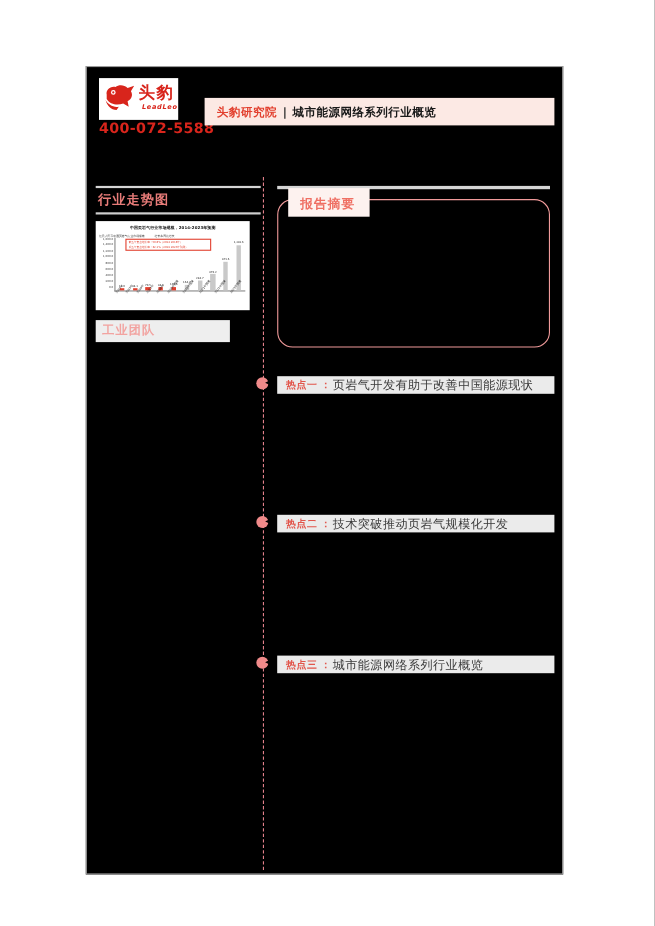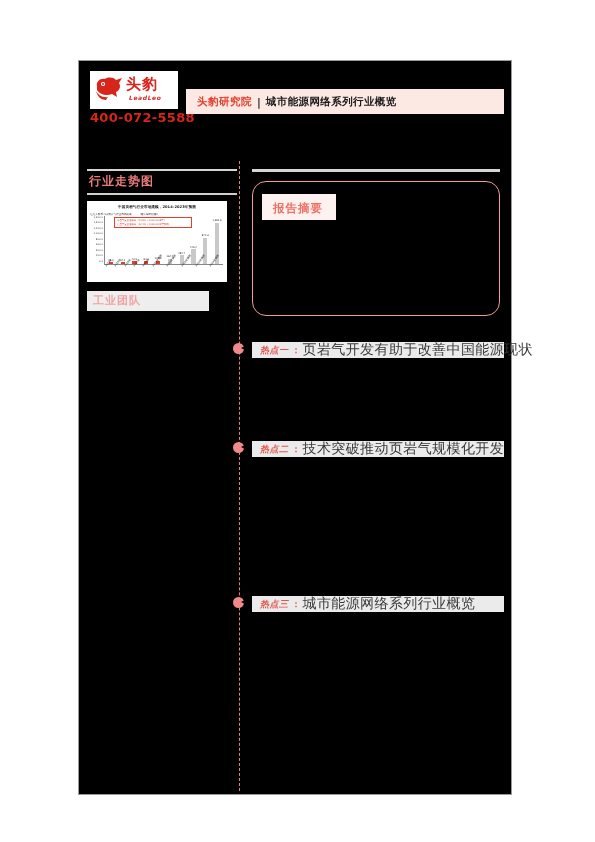--- a/index.html
+++ b/index.html
@@ -5,21 +5,21 @@
   html,body{margin:0;padding:0;background:#ffffff;}
   body{width:595px;height:842px;position:relative;overflow:hidden;
        font-family:"DejaVu Sans","Liberation Sans",sans-serif;}
 
   
   #canvas{position:absolute;left:78px;top:60px;width:434px;height:735px;
           background:#000000;border:1px solid #9a9a9a;box-sizing:border-box;}
 
   
   #logo-block{position:absolute;left:11px;top:10px;width:82px;}
-  #logo-card{width:88px;height:38px;background:#ffffff;position:relative;
+  #logo-card{width:72px;height:38px;background:#ffffff;position:relative;
              display:block;overflow:hidden;}
   #logo-card svg{position:absolute;left:4px;top:4px;}
   #logo-cn{position:absolute;left:36px;top:5px;font-size:15px;font-weight:bold;
            color:#d8251c;letter-spacing:1px;line-height:16px;}
   #logo-en{position:absolute;left:39px;top:23px;font-size:6px;font-weight:bold;
            color:#d8251c;letter-spacing:.6px;font-style:italic;}
   #phone{margin-top:1px;font-size:13px;font-weight:bold;color:#d8251c;
          letter-spacing:.3px;white-space:nowrap;}
 
   #title-band{position:absolute;left:107px;top:28px;width:318px;height:25px;
@@ -79,38 +79,38 @@
            border-left:1.4px dashed #e2808a;}
 
   
   #right-col{position:absolute;left:173px;top:108px;width:252px;}
   #top-rule{width:248px;height:3px;background:#d5d5d5;}
 
   #summary-wrap{position:relative;margin-top:9px;}
   #summary-box{width:248px;height:135px;border:1.2px solid #f09a9a;
                border-radius:14px;box-sizing:border-box;}
   #summary-tab{position:absolute;left:10px;top:-10px;background:#fdf2ef;
-               padding:3px 13px 4px 11px;margin-top:23px;}
+               padding:3px 13px 4px 11px;}
   #summary-tab span{color:#ef6f63;font-size:11.5px;font-weight:bold;letter-spacing:1px;}
 
   .hot-row{position:relative;margin-top:0;}
   .hot-bar{width:252px;height:16px;background:#ebebeb;display:flex;
            align-items:center;}
   .hot-k{color:#e2564c;font-size:9px;font-weight:bold;margin-left:8px;
-         letter-spacing:.5px;white-space:nowrap;font-style:italic;}
+         letter-spacing:.5px;white-space:nowrap;}
   .hot-colon{color:#e2564c;font-size:9px;font-weight:bold;margin:0 2px 0 3px;}
-  .hot-v{color:#3a3a3a;font-size:14px;letter-spacing:.4px;white-space:nowrap;}
+  .hot-v{color:#3a3a3a;font-size:11px;letter-spacing:.4px;white-space:nowrap;}
   .bullet{position:absolute;left:-19px;top:1px;width:11px;height:11px;
           border-radius:50%;background:#f08a8a;}
   .bullet::after{content:"";position:absolute;right:-1px;top:3px;
                  border-top:2.5px solid transparent;border-bottom:2.5px solid transparent;
                  border-right:4px solid #000000;}
 
   #hot1{position:absolute;left:173px;top:281px;}
-  #hot2{position:absolute;left:173px;top:380px;}
+  #hot2{position:absolute;left:173px;top:407px;}
   #hot3{position:absolute;left:173px;top:535px;}
 </style>
 </head>
 <body>
 
 <div id="canvas">
 
   <div id="logo-block">
     <div id="logo-card">
       <svg width="30" height="26" viewBox="0 0 30 26">

